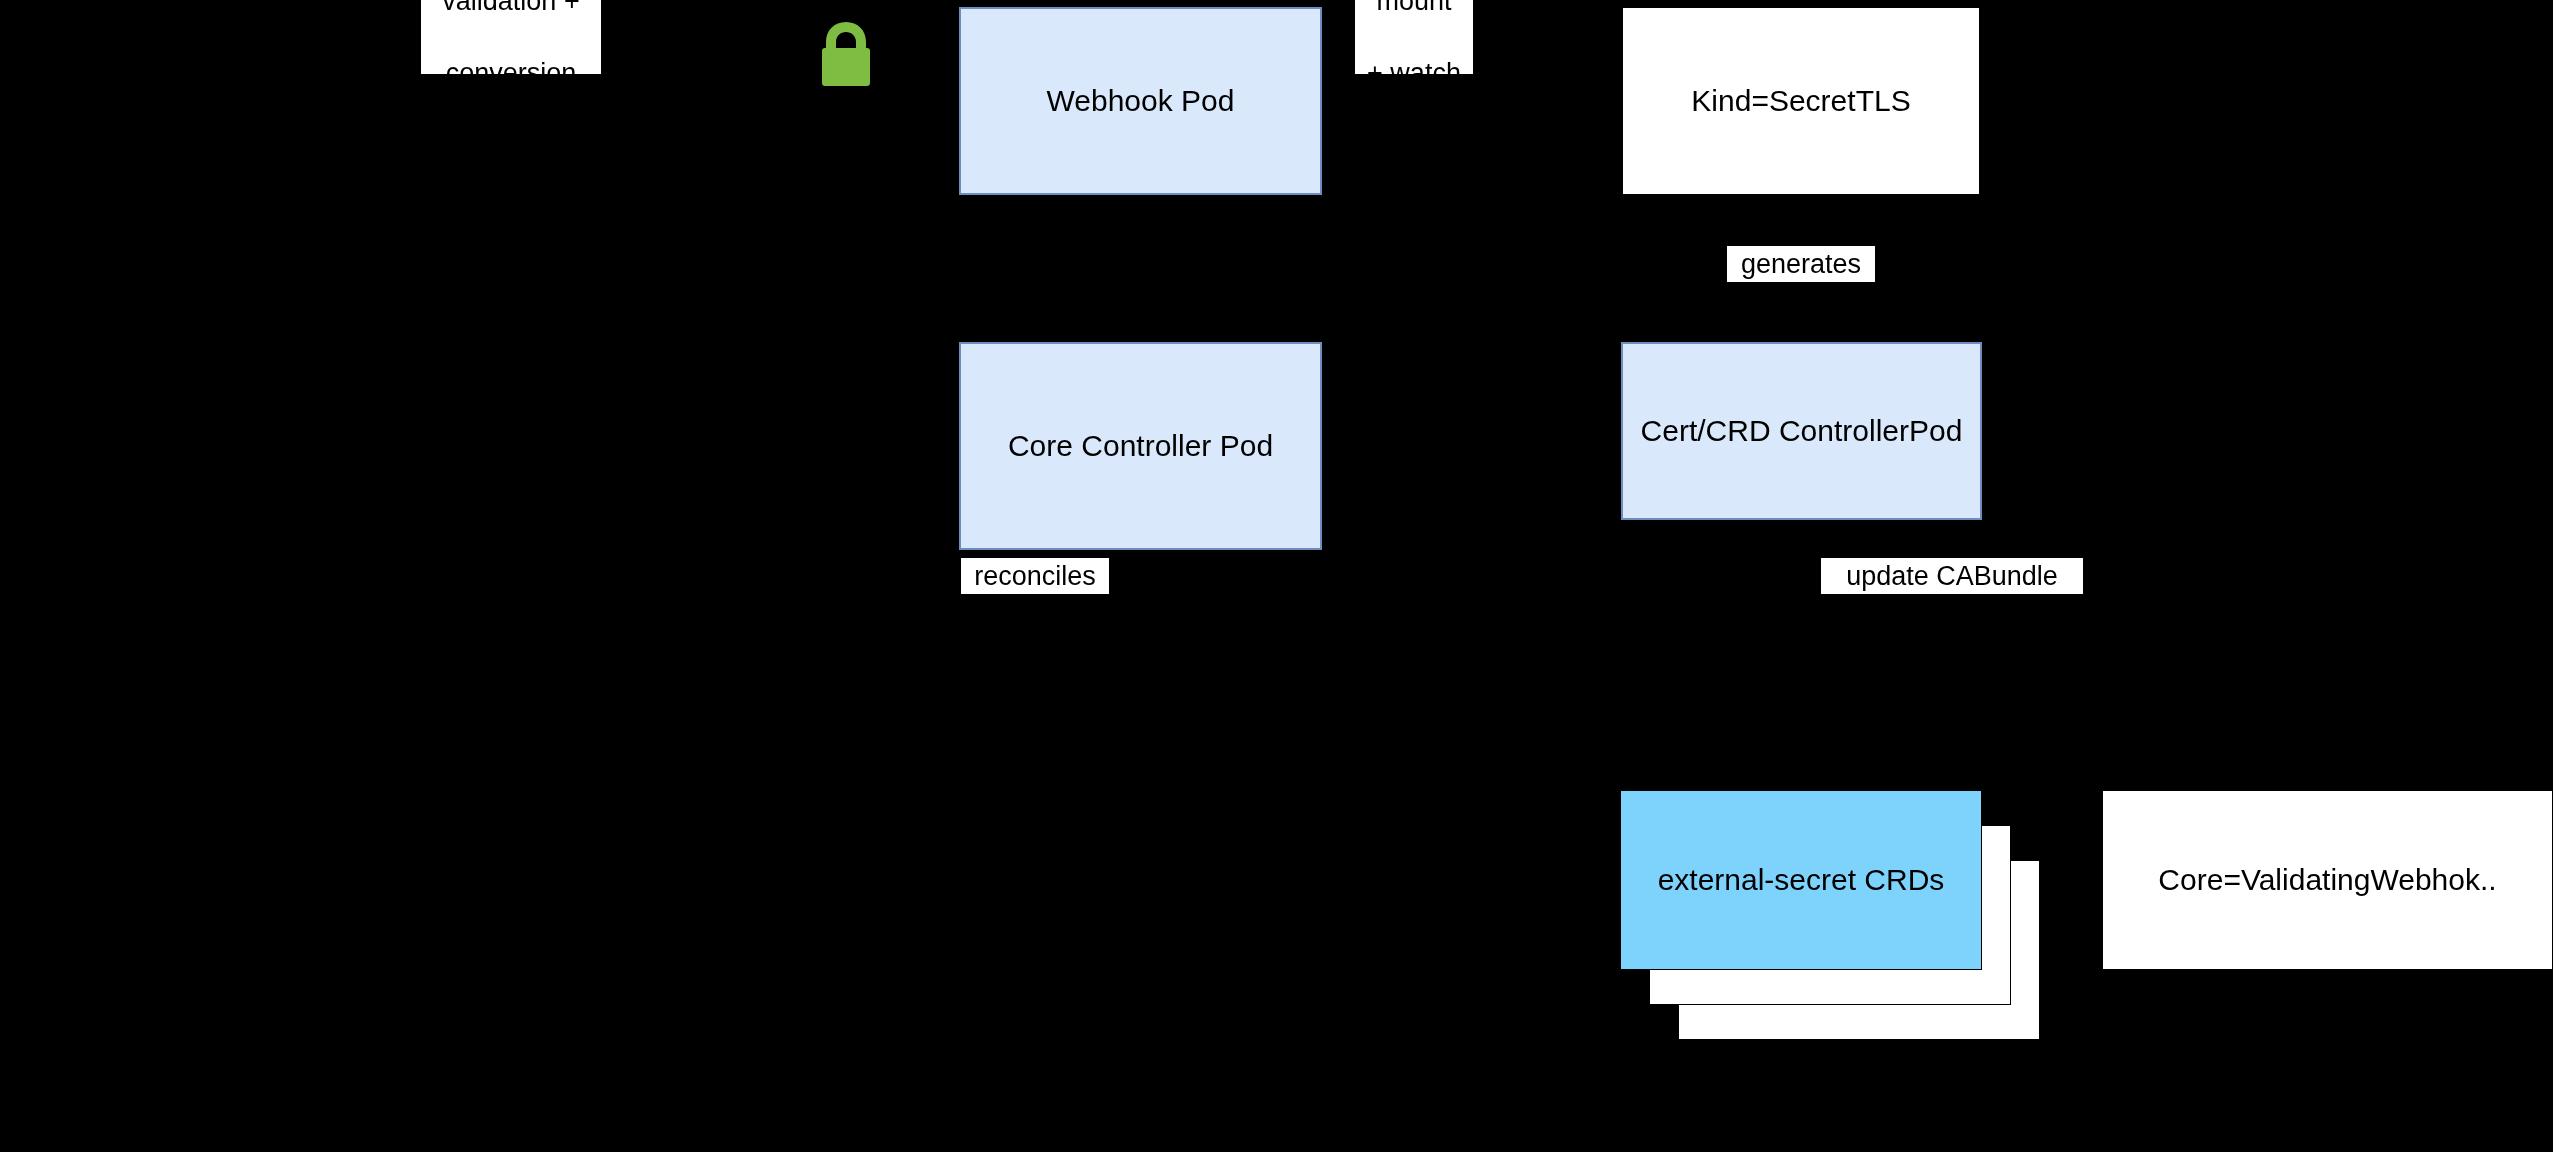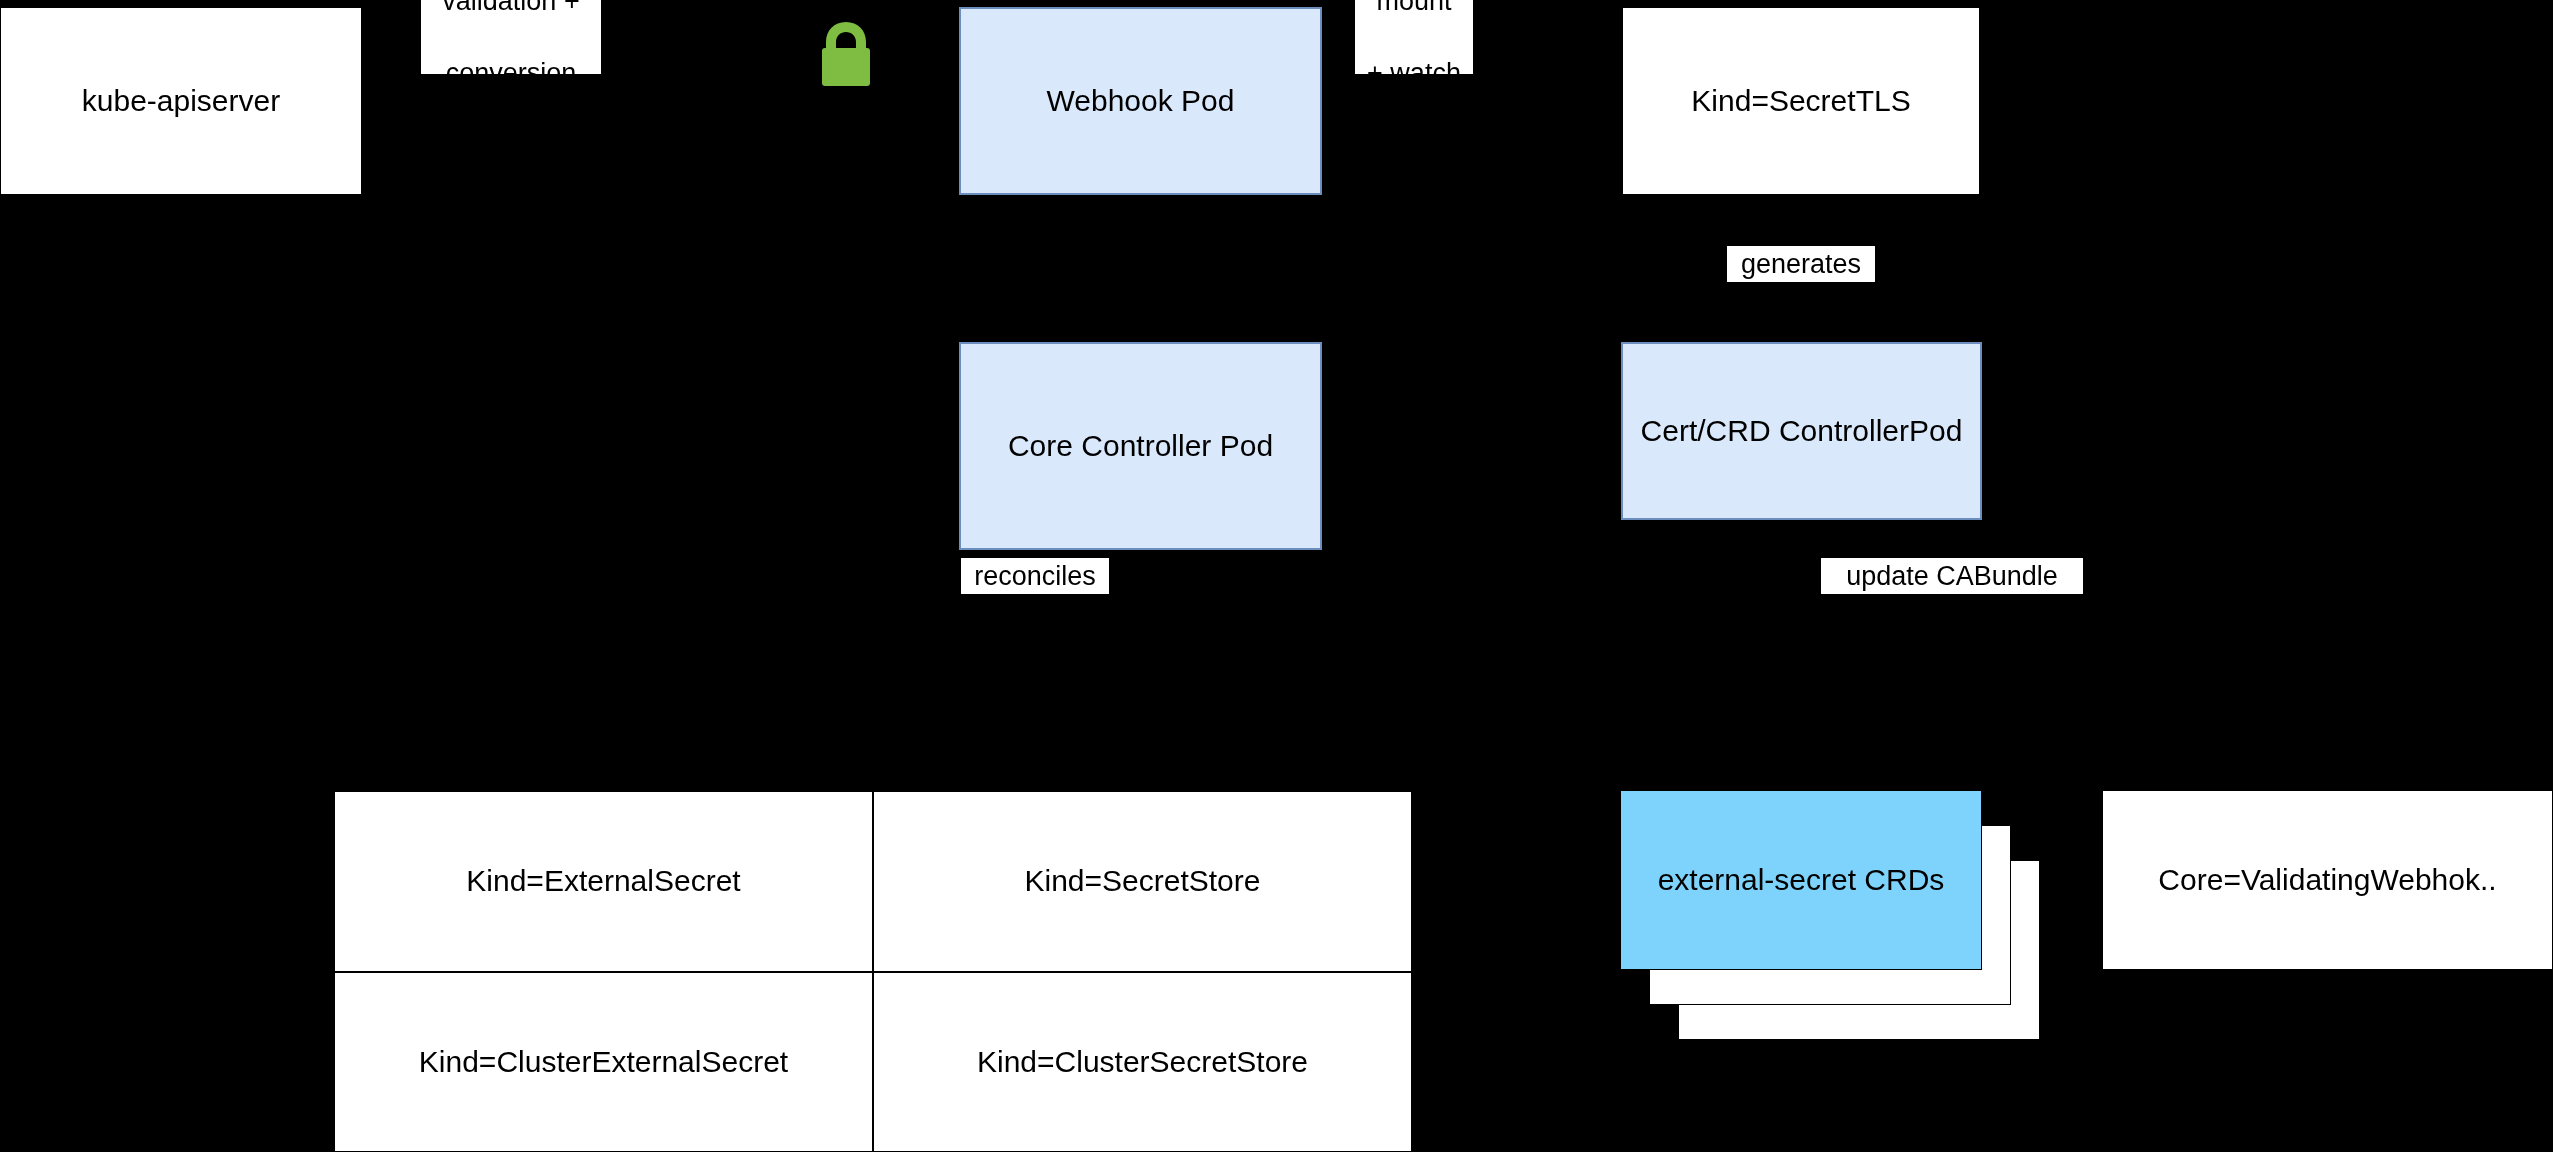--- a/index.html
+++ b/index.html
@@ -124,23 +124,20 @@
     <g stroke="#000000" stroke-width="2" fill="none" marker-end="url(#arrow)">
       <path d="M 362 100 L 955 100"></path>
       <path d="M 1322 100 L 1620 100"></path>
       <path d="M 1800 345 L 1800 200"></path>
       <path d="M 1140 520 L 1140 791"></path>
       <path d="M 1800 520 L 1800 795"></path>
       <path d="M 1980 600 L 2290 790"></path>
     </g>
   </svg>
 
-  <div class="node node-white" style="left:0px; top:7px; width:362px; height:188px; font-size:30px;">
-    <span>kube-apiserver</span>
-  </div>
 
   <div class="edge-label" style="left:421px; top:0px; width:180px; height:74px; font-size:27px; display:flex; flex-direction:column; align-items:center; justify-content:center;">
     <span>validation +</span>
     <span>conversion</span>
   </div>
 
   <svg class="lock-icon" style="left:815px; top:18px; width:62px; height:70px;" viewBox="0 0 62 70" xmlns="http://www.w3.org/2000/svg">
     <path d="M31 4 C19 4 11 12.5 11 24 L11 34 L21 34 L21 24
              C21 18 25.5 14 31 14 C36.5 14 41 18 41 24 L41 34
              L51 34 L51 24 C51 12.5 43 4 31 4 Z" fill="#7FBC42"></path>
@@ -175,34 +172,20 @@
   </div>
 
   <div class="edge-label" style="left:961px; top:558px; width:148px; height:36px; font-size:27px; display:flex; align-items:center; justify-content:center;">
     <span>reconciles</span>
   </div>
 
   <div class="edge-label" style="left:1821px; top:558px; width:262px; height:36px; font-size:27px; display:flex; align-items:center; justify-content:center;">
     <span>update CABundle</span>
   </div>
 
-  <div class="kind-grid" style="left:334px; top:791px; width:1078px; height:361px;">
-    <div class="kind-cell" style="font-size:30px;">
-      <span>Kind=ExternalSecret</span>
-    </div>
-    <div class="kind-cell" style="font-size:30px;">
-      <span>Kind=SecretStore</span>
-    </div>
-    <div class="kind-cell" style="font-size:30px;">
-      <span>Kind=ClusterExternalSecret</span>
-    </div>
-    <div class="kind-cell" style="font-size:30px;">
-      <span>Kind=ClusterSecretStore</span>
-    </div>
-  </div>
 
   <div class="stack" style="left:1620px; top:790px; width:440px; height:260px;">
     <div class="stack-sheet" style="left:58px; top:70px; width:362px; height:180px;"></div>
     <div class="stack-sheet" style="left:29px; top:35px; width:362px; height:180px;"></div>
     <div class="stack-front" style="left:0px; top:0px; width:362px; height:180px; font-size:30px;">
       <span>external-secret CRDs</span>
     </div>
   </div>
 
   <div class="node node-white" style="left:2102px; top:790px; width:451px; height:180px; font-size:30px;">

